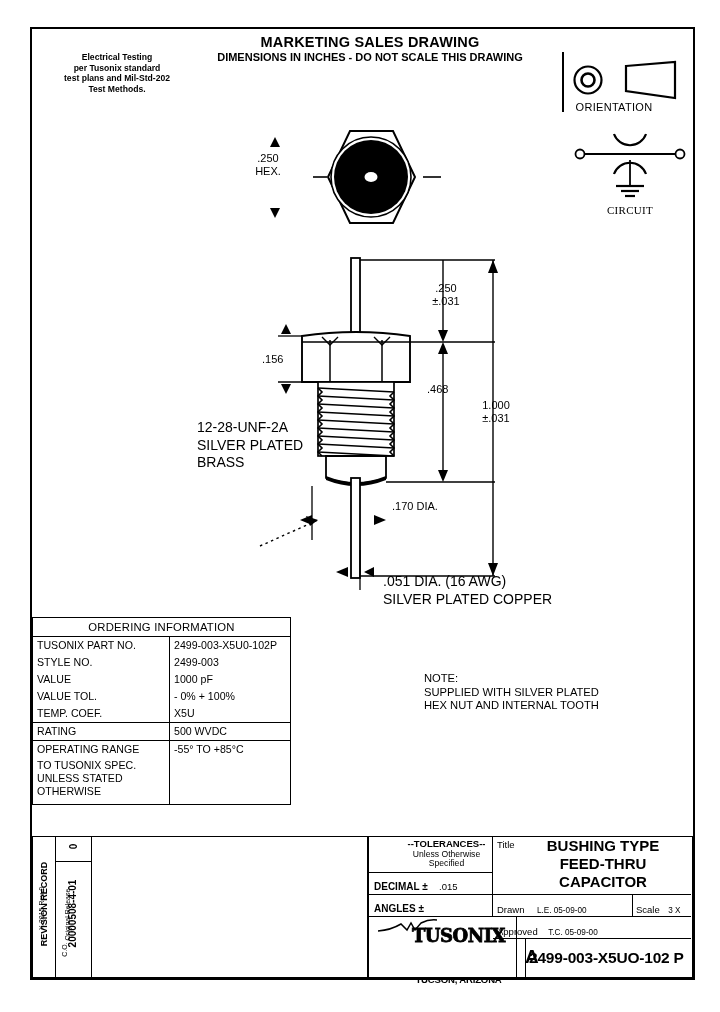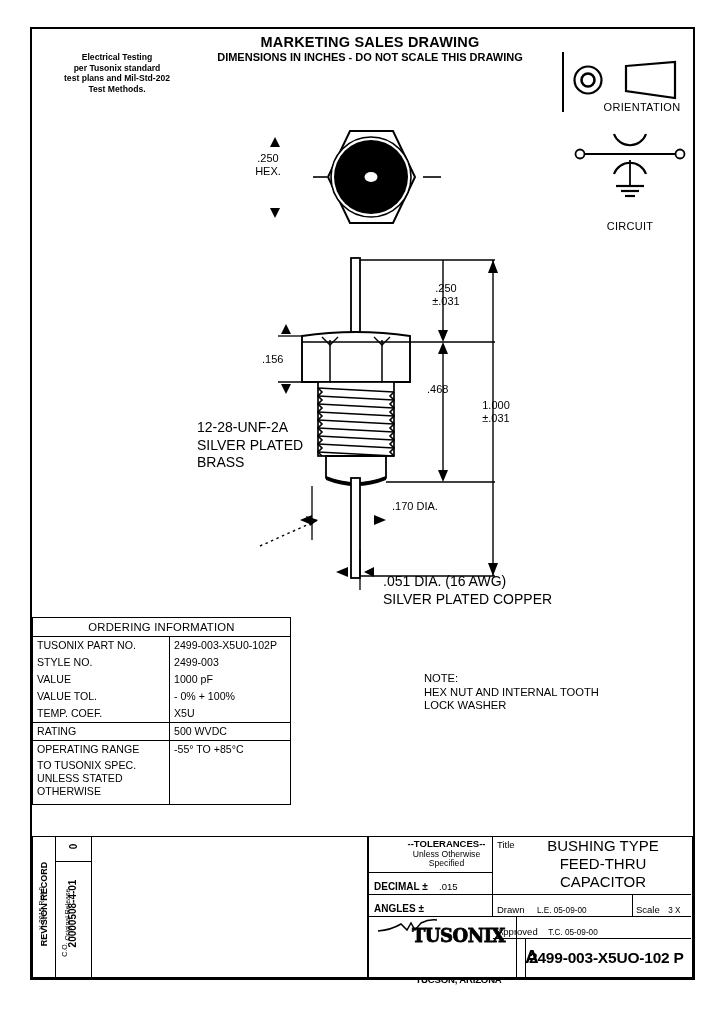--- a/index.html
+++ b/index.html
@@ -48,21 +48,21 @@
   #titleblock{position:absolute;left:368px;top:836px;width:325px;height:142px;
               border:1.6px solid #000;box-sizing:border-box;}
   .tb-cell{position:absolute;box-sizing:border-box;}
   .bdr-r{border-right:1.6px solid #000;padding-left:32px;}
   .bdr-b{border-bottom:1.6px solid #000;}
   .tol-hd{font-size:9.5px;font-weight:bold;text-align:center;line-height:1.15;}
   .tol-sub{font-size:8.6px;text-align:center;line-height:1.1;}
   .tol-row{font-size:10px;font-weight:bold;}
   .tiny-lbl{font-size:9.5px;}
   .tiny-val{font-size:8.2px;}
-  .title-main{font-size:15px;font-weight:normal;text-align:center;line-height:1.12;}
+  .title-main{font-size:15px;font-weight:bold;text-align:center;line-height:1.12;}
   .logo{font-family:"DejaVu Serif",serif;font-weight:bold;font-size:18px;
         letter-spacing:-0.5px;text-align:center;
         -webkit-text-stroke:0.8px #000;}
   .logo-sub{font-size:9.6px;font-weight:bold;text-align:center;letter-spacing:-0.2px;}
   .size-ltr{font-size:19px;font-weight:bold;text-align:center;}
   .pn-final{font-size:15.5px;font-weight:bold;letter-spacing:-.2px;}
   svg{display:block;overflow:visible;}
 </style>
 </head>
 <body>
@@ -81,36 +81,36 @@
 
 <div class="abs sep-v" style="left:562px;top:52px;height:60px;"></div>
 
 <div class="abs" style="left:570px;top:58px;">
   <svg width="120" height="45" viewBox="0 0 120 45">
     <circle cx="18" cy="22" r="13.5" fill="none" stroke="#000" stroke-width="2.2"></circle>
     <circle cx="18" cy="22" r="6.5" fill="none" stroke="#000" stroke-width="2.6"></circle>
     <path d="M 56 8 L 105 4 L 105 40 L 56 33 Z" fill="none" stroke="#000" stroke-width="2.2"></path>
   </svg>
 </div>
-<div class="abs cap-lbl" style="left:582px;top:101px;width:120px;">ORIENTATION</div>
+<div class="abs cap-lbl" style="left:554px;top:101px;width:120px;">ORIENTATION</div>
 
 <div class="abs" style="left:570px;top:128px;">
   <svg width="120" height="75" viewBox="0 0 120 75">
     <line x1="14" y1="26" x2="106" y2="26" stroke="#000" stroke-width="1.8"></line>
     <circle cx="10" cy="26" r="4.5" fill="none" stroke="#000" stroke-width="1.8"></circle>
     <circle cx="110" cy="26" r="4.5" fill="none" stroke="#000" stroke-width="1.8"></circle>
     <path d="M 44 6 A 17 17 0 0 0 76 6" fill="none" stroke="#000" stroke-width="2.2"></path>
     <path d="M 44 46 A 17 17 0 0 1 76 46" fill="none" stroke="#000" stroke-width="2.2"></path>
     <line x1="60" y1="32" x2="60" y2="58" stroke="#000" stroke-width="1.8"></line>
     <line x1="46" y1="58" x2="74" y2="58" stroke="#000" stroke-width="2.2"></line>
     <line x1="51" y1="63" x2="69" y2="63" stroke="#000" stroke-width="2.2"></line>
     <line x1="55" y1="68" x2="65" y2="68" stroke="#000" stroke-width="2.2"></line>
   </svg>
 </div>
-<div class="abs cap-lbl" style="left:570px;top:220px;width:120px;">CIRCUIT</div>
+<div class="abs cap-lbl" style="left:570px;top:204px;width:120px;font-family:Liberation Serif, serif;">CIRCUIT</div>
 
 <div class="abs" style="left:255px;top:125px;">
   <svg width="190" height="105" viewBox="0 0 190 105">
 
     <path d="M 20 12 L 15 22 L 25 22 Z" fill="#000"></path>
     <path d="M 20 93 L 15 83 L 25 83 Z" fill="#000"></path>
 
     <line x1="58" y1="52" x2="72" y2="52" stroke="#000" stroke-width="1.6"></line>
     <line x1="168" y1="52" x2="186" y2="52" stroke="#000" stroke-width="1.6"></line>
 
@@ -215,22 +215,22 @@
   <div>BRASS</div>
 </div>
 
 <div class="abs lead-lbl" style="left:383px;top:573px;width:220px;">
   <div>.051  DIA. (16 AWG)</div>
   <div>SILVER PLATED COPPER</div>
 </div>
 
 <div class="abs note-blk" style="left:424px;top:672px;width:250px;">
   <div>NOTE:</div>
+  <div>SUPPLIED WITH SILVER PLATED</div>
   <div>HEX NUT AND INTERNAL TOOTH</div>
-  <div>LOCK WASHER</div>
 </div>
 
 <div id="ordering">
   <div class="oi-title">ORDERING INFORMATION</div>
   <table>
     <tbody>
         <tr>
       <td class="k">TUSONIX PART NO.</td>
       <td>2499-003-X5U0-102P</td>
     </tr>

